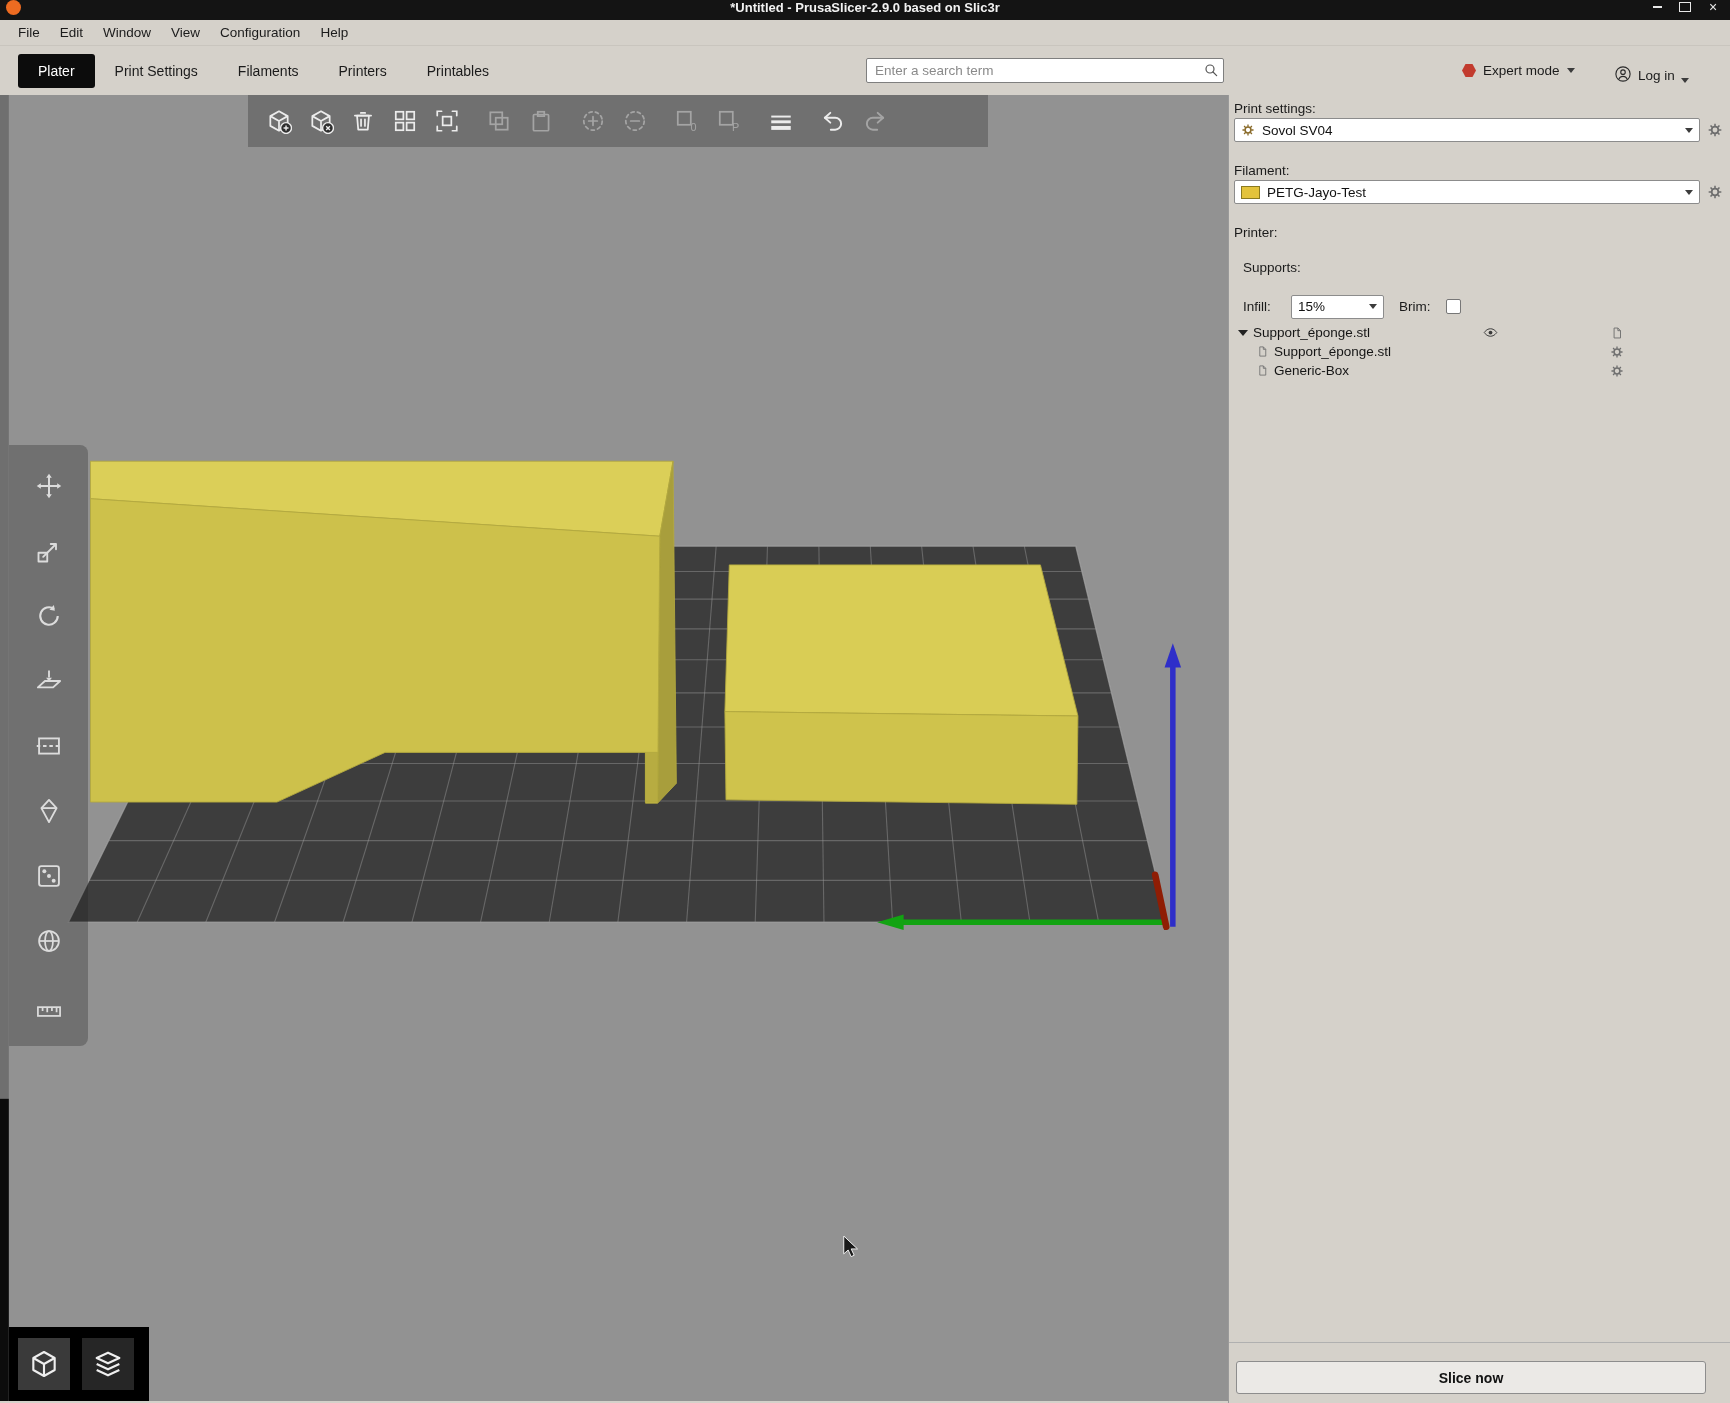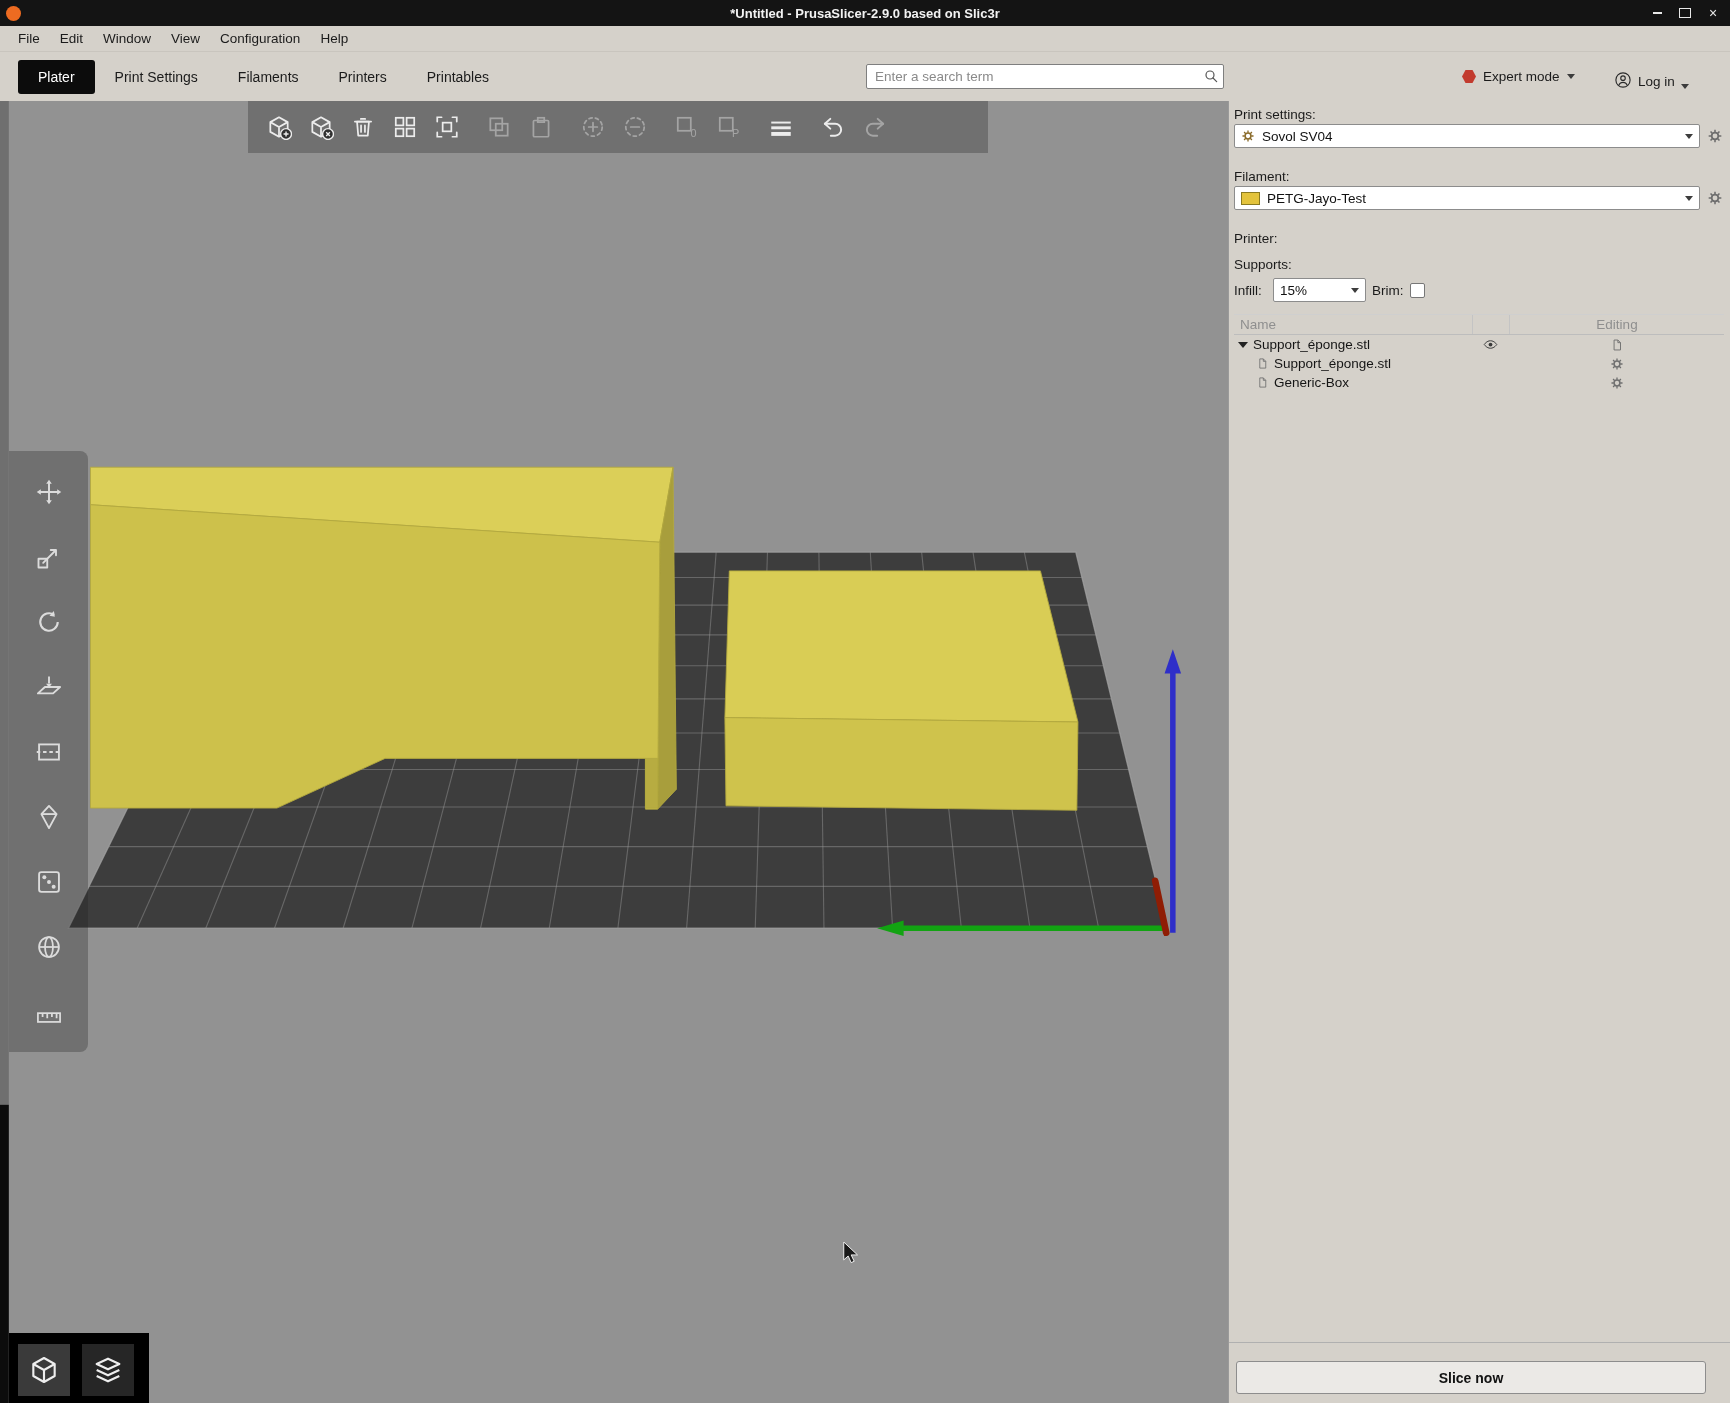--- a/index.html
+++ b/index.html
@@ -1,21 +1,21 @@
 <!DOCTYPE html>
 <html><head>
 <meta charset="utf-8">
 <style>
   *{margin:0;padding:0;box-sizing:border-box}
   html,body{width:1730px;height:1403px;overflow:hidden}
   body{font-family:"Liberation Sans",sans-serif;background:#d5d1ca;color:#1a1a1a}
   .app{position:relative;width:1730px;height:1403px;display:flex;flex-direction:column}
 
   
-  .titlebar{height:26px;background:#141414;color:#f2f2f2;display:flex;align-items:center;position:relative;flex:0 0 auto}
+  .titlebar{height:20px;background:#141414;color:#f2f2f2;display:flex;align-items:flex-start;position:relative;flex:0 0 auto}
   .logo{width:15px;height:15px;border-radius:50%;background:#ed6b21;margin-left:6px;flex:0 0 auto}
   .titlebar .title{position:absolute;left:0;right:0;text-align:center;font-size:13px;font-weight:bold;pointer-events:none}
   .win-controls{margin-left:auto;display:flex;align-items:center;gap:14px;padding-right:10px;z-index:2}
   .wc{display:inline-flex;align-items:center;justify-content:center;width:14px;height:14px;color:#e8e8e8;font-size:14px;line-height:1;cursor:default}
   .wc-min::before{content:"";width:9px;height:2px;background:#e8e8e8;display:block}
   .wc-max::before{content:"";width:10px;height:8px;border:1.5px solid #e8e8e8;display:block}
 
   
   .menubar{height:26px;background:#d5d1ca;display:flex;align-items:center;padding-left:8px;border-bottom:1px solid #c9c5be;flex:0 0 auto}
   .menu-item{font-size:13.5px;padding:0 10px;height:26px;line-height:26px;color:#1b1b1b}
@@ -52,21 +52,21 @@
   
   .view-switcher{position:absolute;left:9px;top:1232px;width:140px;height:74px;background:#000;display:flex;align-items:center;gap:12px;padding:0 9px}
   .vbtn{width:52px;height:52px;background:#262626;border:none;display:flex;align-items:center;justify-content:center;color:#eee;cursor:pointer}
   .vbtn.active{background:#3a3a3a}
 
   .cursor{position:absolute;left:842px;top:1141px;pointer-events:none}
 
   
   .sidebar{width:502px;background:#d5d1ca;border-left:1px solid #9a9a9a;display:flex;flex-direction:column;padding:3px 6px 0 5px;font-size:13.5px}
   .lbl{font-size:13.5px;color:#1b1b1b;margin:3px 0 2px}
-  .lbl.inline{margin:0;white-space:nowrap}
+  .lbl.inline{margin:9px;white-space:nowrap}
   .preset-row{display:flex;align-items:center;gap:6px;margin-bottom:18px}
   .combo{flex:1;height:24px;background:#fff;border:1px solid #8c8c8c;border-radius:2px;display:flex;align-items:center;padding:0 6px;color:#111;cursor:pointer;min-width:0}
   .combo .cval{flex:1;font-size:13.5px;white-space:nowrap;overflow:hidden}
   .combo .chev{margin-left:4px}
   .cicon{display:inline-flex;margin-right:7px;color:#8a6b2a}
   .cicon.gray{color:#666}
   .swatch{width:19px;height:13px;background:#e3c33c;border:1px solid #8a7a20;margin-right:7px;flex:0 0 auto}
   .gearbtn{background:transparent;border:none;width:18px;height:18px;color:#6d6d6d;display:flex;align-items:center;justify-content:center;cursor:pointer;flex:0 0 auto}
   .opt-row{display:flex;align-items:center;gap:6px}
   .supports-row{margin-top:9px}
@@ -587,25 +587,20 @@
       <div class="opt-row infill-row">
         <span class="lbl inline first">Infill:</span>
         <div class="combo infill-combo">
           <span class="cval">15%</span>
           <span class="chev"></span>
         </div>
         <span class="lbl inline brim-lbl">Brim:</span>
         <input type="checkbox" class="cb" style="">
       </div>
 
-      <div class="tbl-head">
-        <div class="th-name">Name</div>
-        <div class="th-eye"></div>
-        <div class="th-edit">Editing</div>
-      </div>
 
       <div class="orow">
         <div class="cell-name lvl0">
           <span class="tri"></span>
           <span class="rlabel">Support_éponge.stl</span>
         </div>
         <div class="cell-eye">
             <svg class="ic15">
               <use href="#i-eye"></use>
             </svg>

